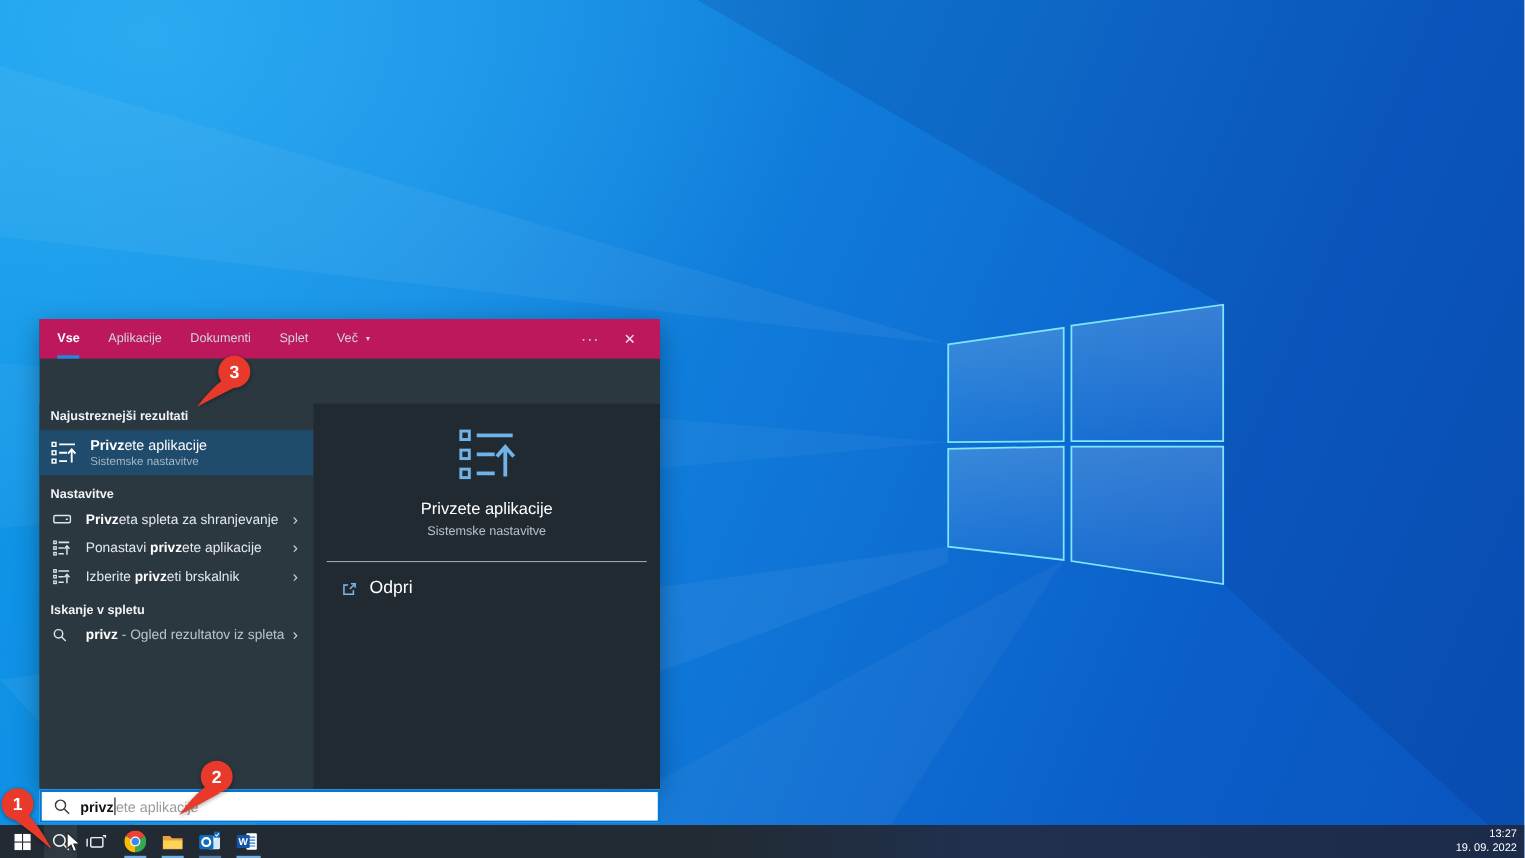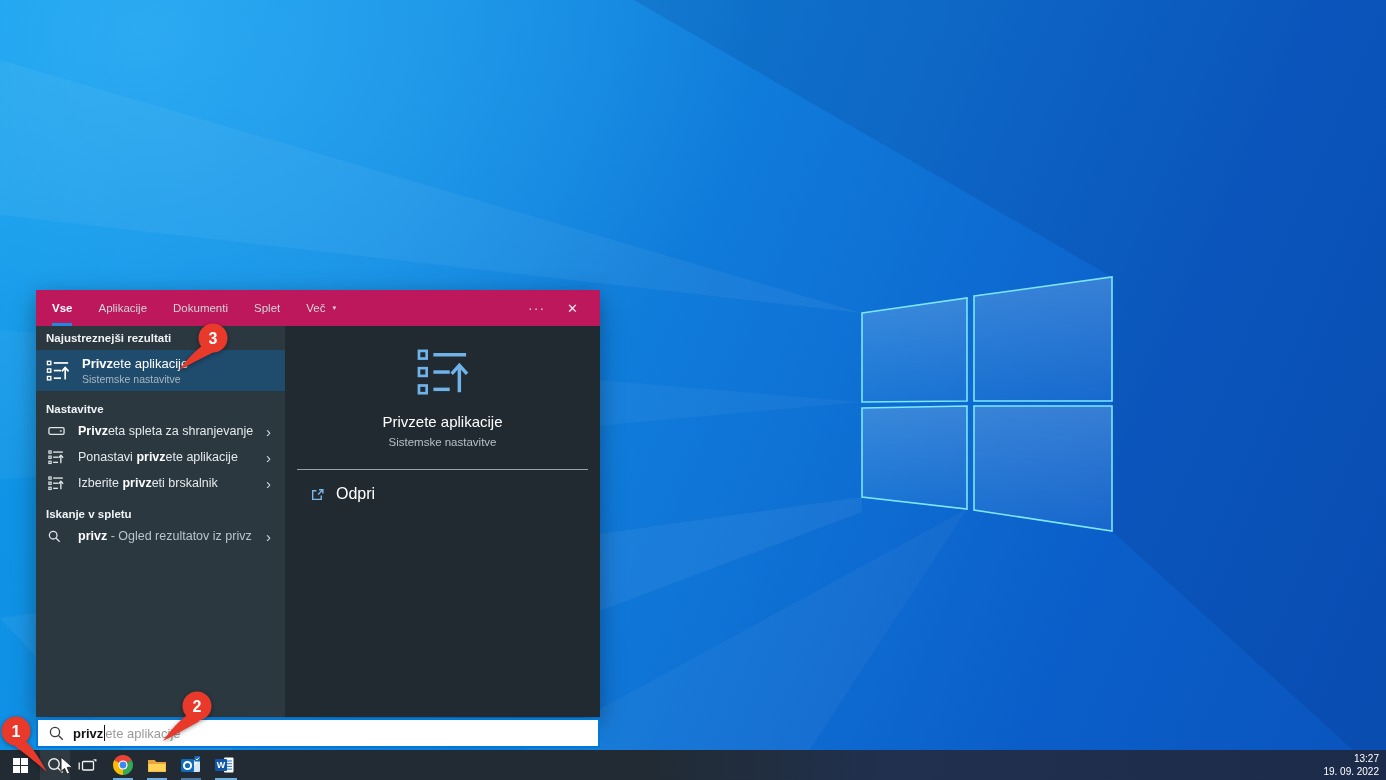--- a/index.html
+++ b/index.html
@@ -17,21 +17,21 @@
   .tabs-row{height:36px;flex:0 0 36px;display:flex;align-items:center;padding:0 14px 0 16px;background:#be185d;}
   .tab{position:relative;height:36px;display:flex;align-items:center;margin-right:26px;
     font-size:11.5px;color:#cfd6da;cursor:default;}
   .tab.active{color:#fff;font-weight:bold;}
   .tab-underline{position:absolute;left:0;bottom:0;height:3px;width:100%;background:#1e88e5;}
   .tab .caret{margin-left:5px;font-size:9px;color:#cfd6da;}
   .tabs-spacer{flex:1;}
   .ellipsis-btn{font-size:14px;letter-spacing:1px;color:#cfd6da;padding:0 14px;}
   .close-btn{font-size:13px;color:#e8eaec;padding:0 8px;}
 
-  .panel-body{flex:1;display:flex;min-height:0;}
+  .panel-body{flex:1;display:flex;min-height:0;margin-top:41px;}
   .results-list{width:249px;flex:0 0 249px;background:#2b3840;}
   .sec-header{display:flex;align-items:center;height:24px;padding-left:10px;
     font-size:11.5px;font-weight:bold;color:#f0f3f5;}
   .sec-header.mt{margin-top:9px;height:18px;}
   .best-item{height:41px;background:#1f4b6c;display:flex;align-items:center;padding-left:10px;}
   .best-icon{width:24px;height:22px;color:#ffffff;margin-right:12px;flex:0 0 24px;}
   .best-text .t{font-size:13px;color:#fff;}
   .best-text .t b{font-weight:bold;}
   .best-text .s{font-size:10.5px;color:#a9b7c0;margin-top:2px;}
   .row-item{height:26px;display:flex;align-items:center;padding:0 8px 0 12px;font-size:12.5px;color:#e4e9ec;}
@@ -206,21 +206,21 @@
 
         <div class="row-item">
           <span class="ic">
             <svg viewBox="0 0 14 14" width="13" height="13">
                 <g fill="none" stroke="currentColor" stroke-width="1.4">
               <circle cx="5.6" cy="5.6" r="4.1"></circle>
                   <line x1="8.8" y1="8.8" x2="12.6" y2="12.6"></line>
                 </g>
               </svg>
           </span>
-          <span class="lbl"><b>privz</b><span style="color:#b9c4cb;"> - Ogled rezultatov iz privz</span></span>
+          <span class="lbl"><b>privz</b><span style="color:#b9c4cb;"> - Ogled rezultatov iz spleta</span></span>
           <span class="chev">›</span>
         </div>
       </div>
 
       <div class="preview-pane">
         <svg class="preview-icon" viewBox="0 0 28 26">
           <g fill="none" stroke="currentColor">
             <rect x="1.5" y="1.5" width="4" height="4" stroke-width="1.4"></rect>
             <rect x="1.5" y="10.5" width="4" height="4" stroke-width="1.4"></rect>
             <rect x="1.5" y="19.5" width="4" height="4" stroke-width="1.4"></rect>

